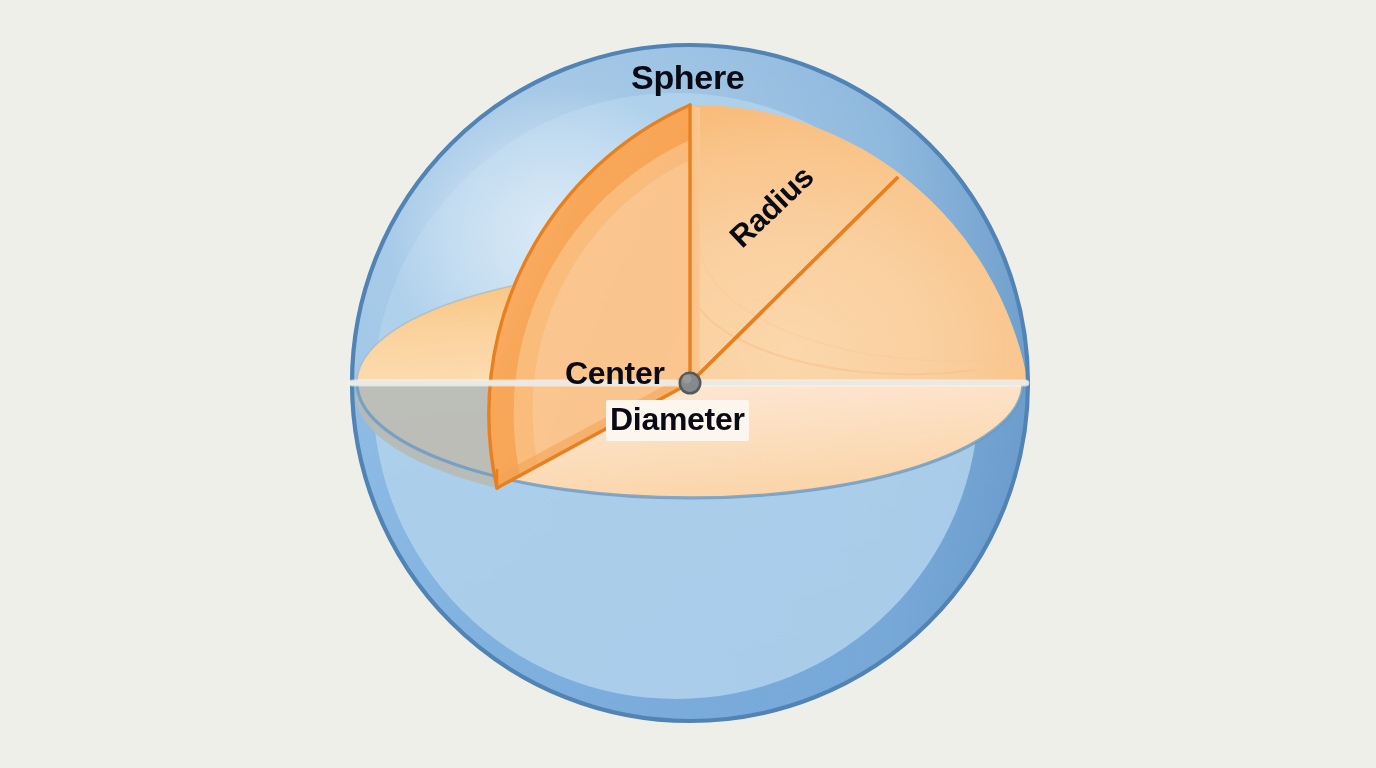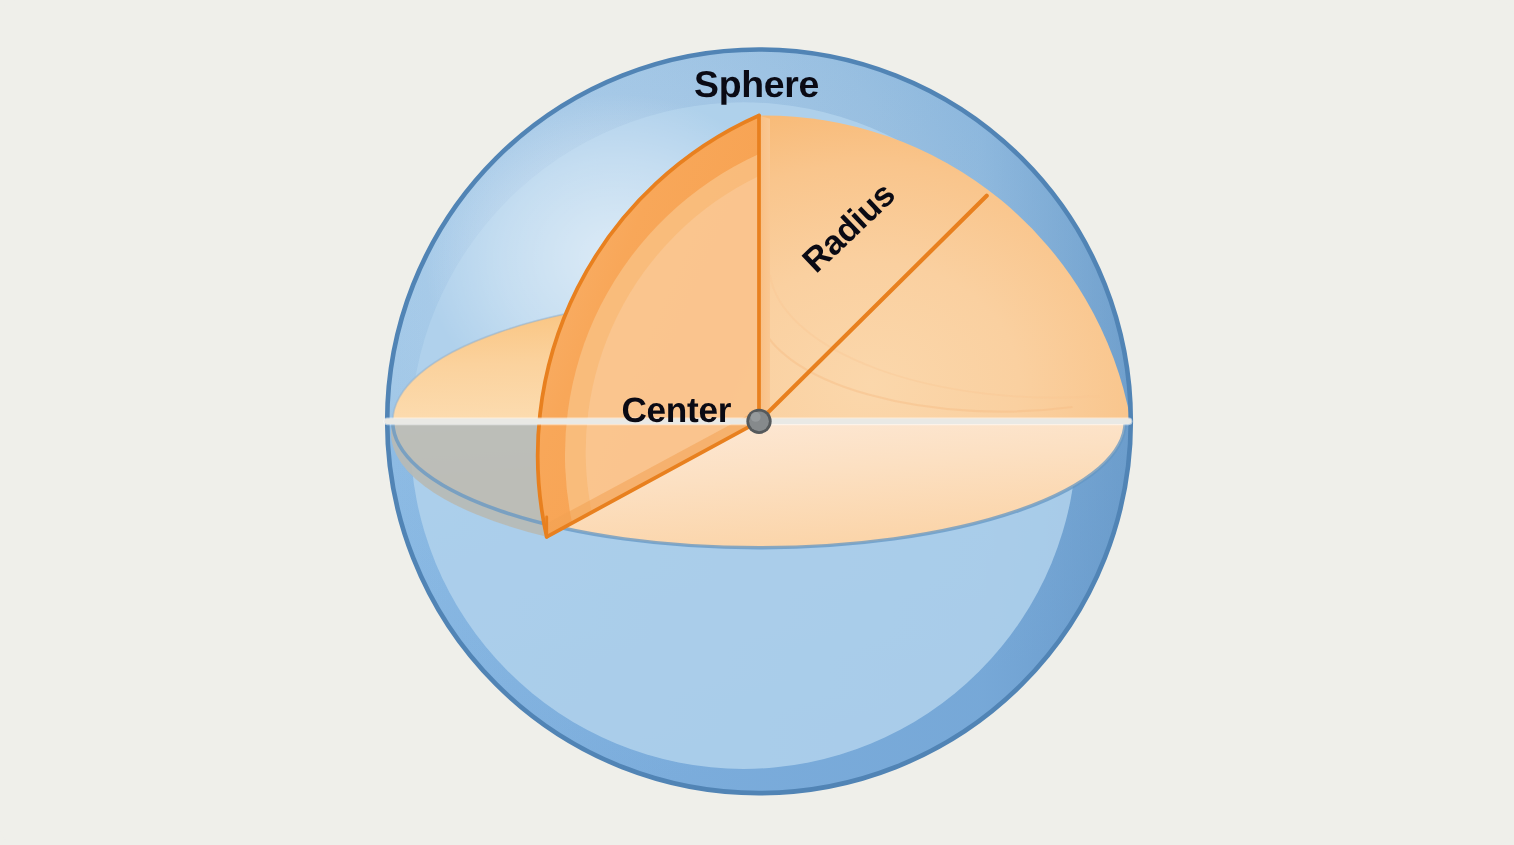--- a/index.html
+++ b/index.html
@@ -244,16 +244,17 @@
       <circle cx="690" cy="383" r="11.5" fill="#55595b"></circle>
       <circle cx="690" cy="383" r="9" fill="#868a8c"></circle>
       <circle cx="687" cy="379" r="4.5" fill="#9a9ea0" opacity="0.8"></circle>
     </g>
   </svg>
 
   <div class="label" id="label-sphere">Sphere</div>
 
   <div class="label" id="label-center">Center</div>
 
+  <div class="label" id="label-diameter">Diameter</div>
 
   <div class="label" id="label-radius">Radius</div>
 
 </div>
 
 </body></html>

